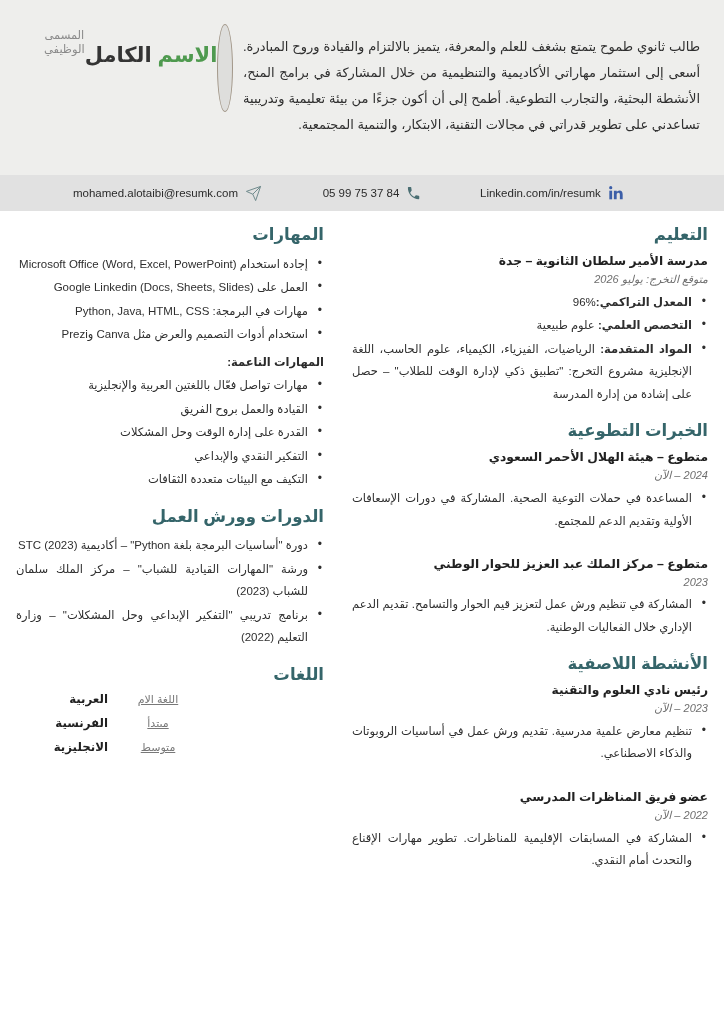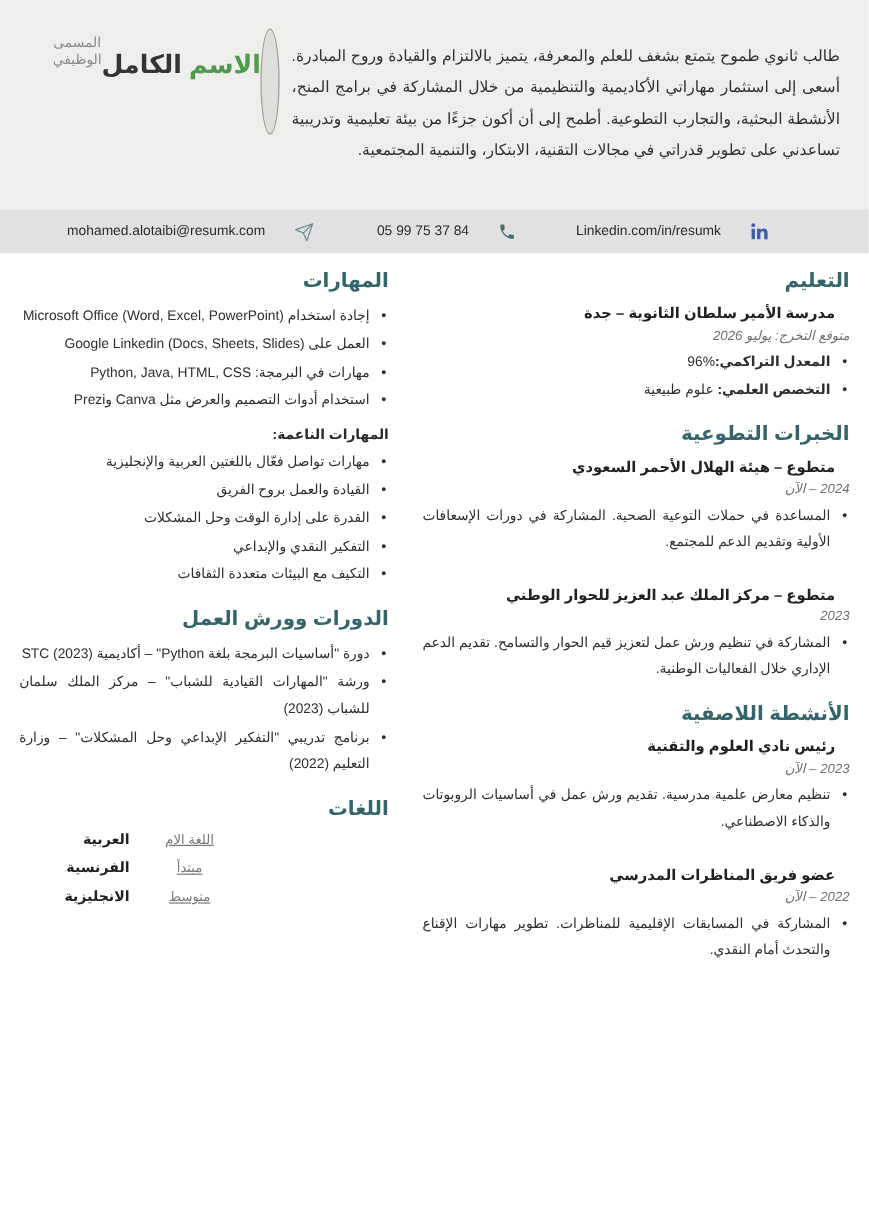--- a/index.html
+++ b/index.html
@@ -77,21 +77,21 @@
     display: flex;
     flex-direction: row-reverse;
     align-items: center;
     box-sizing: border-box;
     padding: 0 14px;
   }
   .contact-item {
     display: flex;
     flex-direction: row-reverse;
     align-items: center;
-    gap: 24px;
+    gap: 7px;
     font-size: 11.5px;
     color: #2a2a2a;
     direction: ltr;
   }
   .contact-item .ctext { direction: ltr; unicode-bidi: plaintext; }
   .ci-email  { flex: 0 0 248px; justify-content: flex-start; padding-right: 2px;}
   .ci-phone  { flex: 1 1 auto;  justify-content: center; }
   .ci-link   { flex: 0 0 230px; justify-content: flex-end; }
   .icon-send svg, .icon-phone svg, .icon-linkedin svg { display:block; }
 
@@ -120,21 +120,21 @@
     font-weight: bold;
     color: #2b2b2b;
     text-align: right;
     margin: 0 0 5px 0;
   }
   .entry-title {
     font-size: 12.3px;
     font-weight: bold;
     color: #212121;
     text-align: right;
-    margin: 0 12px 3px 0;
+    margin: 0 0 3px 0;
     line-height: 1.4;
   }
   .entry-date {
     font-size: 11px;
     font-style: italic;
     color: #6f6f6f;
     text-align: right;
     margin: 0 0 5px 0;
   }
   ul.bullets {
@@ -246,20 +246,23 @@
       <h2 class="section-title">التعليم</h2>
       <div class="entry-title">مدرسة الأمير سلطان الثانوية – جدة</div>
       <div class="entry-date">متوقع التخرج: يوليو 2026</div>
       <ul class="bullets">
         <li>
           <span class="lead">المعدل التراكمي:</span><span class="mixed"> 96%</span>
         </li>
         <li>
           <span class="lead">التخصص العلمي:</span><span class="mixed"> علوم طبيعية</span>
         </li>
+        <li>
+          <span class="lead">المواد المتقدمة:</span><span class="mixed"> الرياضيات، الفيزياء، الكيمياء، علوم الحاسب، اللغة الإنجليزية مشروع التخرج: "تطبيق ذكي لإدارة الوقت للطلاب" – حصل على إشادة من إدارة المدرسة</span>
+        </li>
       </ul>
     </div>
 
     <div class="section">
       <h2 class="section-title">الخبرات التطوعية</h2>
 
       <div>
         <div class="entry-title">متطوع – هيئة الهلال الأحمر السعودي</div>
         <div class="entry-date">2024 – الآن</div>
         <ul class="bullets">

